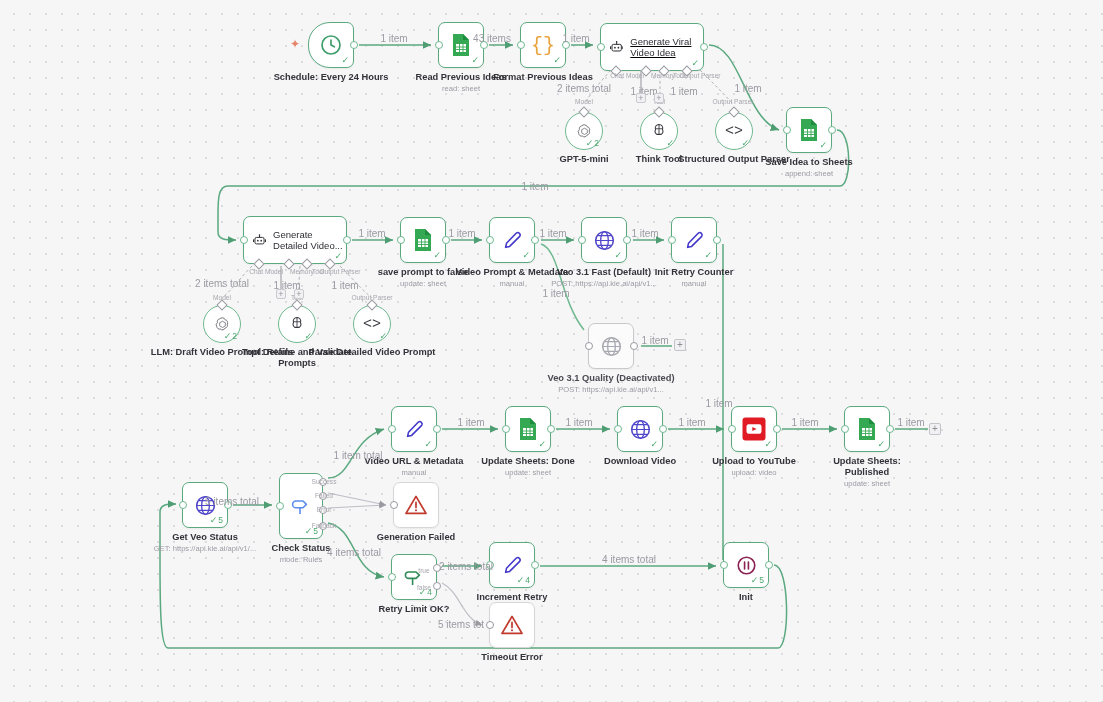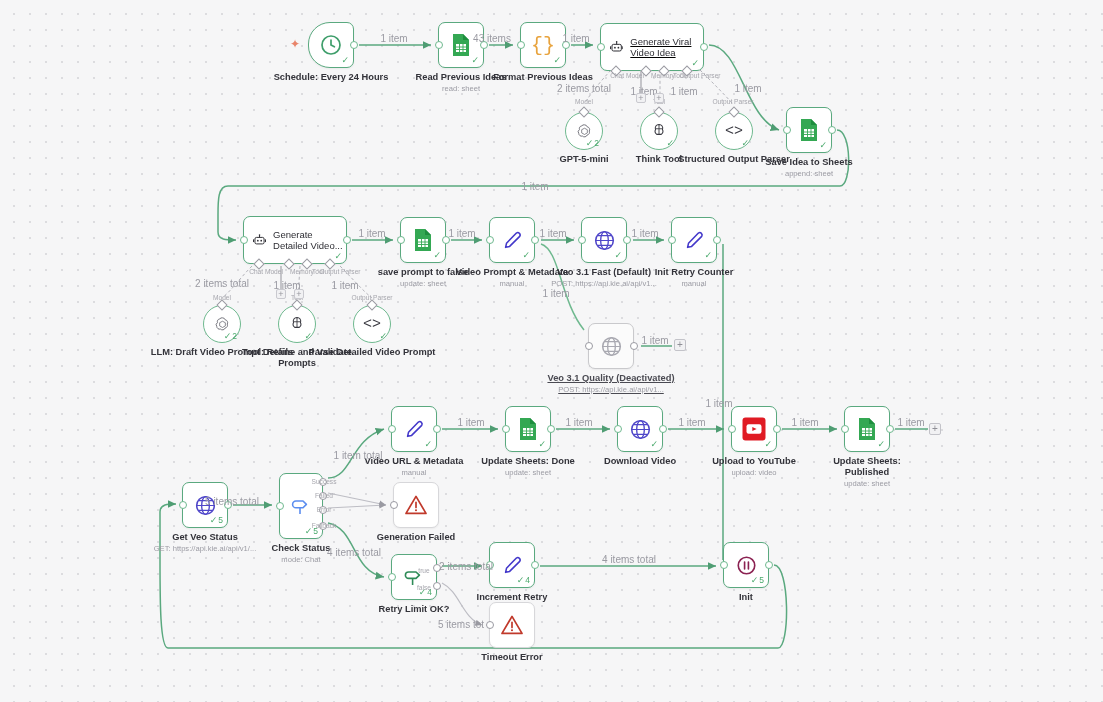--- a/index.html
+++ b/index.html
@@ -451,21 +451,21 @@
   <div class="node" style="left:588px; top:323px;">
     <div class="nbox sq deact">
       <svg class="icon" width="23" height="23" viewBox="0 0 24 24">
         <circle cx="12" cy="12" r="9.2" fill="none" stroke="#a9a9b1" stroke-width="1.6"></circle>
         <ellipse cx="12" cy="12" rx="4" ry="9.2" fill="none" stroke="#a9a9b1" stroke-width="1.4"></ellipse>
         <path d="M3 12 h18 M4.6 7 h14.8 M4.6 17 h14.8" stroke="#a9a9b1" stroke-width="1.3"></path>
       </svg>
       <span class="port in"></span>
       <span class="port out"></span>
     </div>
-    <div class="lab deact" style="width:130px;text-decoration:underline;">
+    <div class="lab deact" style="width:130px;">
       <span>Veo 3.1 Quality (Deactivated)</span>
       <span class="sub">POST: https://api.kie.ai/api/v1...</span>
     </div>
   </div>
 
   <div class="node" style="left:391px; top:406px;">
     <div class="nbox sq">
       <svg class="icon" width="22" height="22" viewBox="0 0 24 24">
         <path d="M16.8 4.4 a2.6 2.6 0 0 1 3.6 3.6 L9.4 19 L5 20 L6 15.6 z" fill="none" stroke="#4338ca" stroke-width="1.7" stroke-linejoin="round"></path>
       </svg>
@@ -571,21 +571,21 @@
       </svg>
       <span class="chk">✓<span class="cnum">5</span></span>
       <span class="port in green" style="top:50%;"></span>
       <span class="port" style="top:8px;right:-4.5px;"></span>
       <span class="port" style="top:22px;right:-4.5px;"></span>
       <span class="port" style="top:36px;right:-4.5px;"></span>
       <span class="port" style="top:52px;right:-4.5px;"></span>
     </div>
     <div class="lab">
       <span>Check Status</span>
-      <span class="sub">mode: Chat</span>
+      <span class="sub">mode: Rules</span>
     </div>
   </div>
 
   <div class="node" style="left:393px; top:482px;">
     <div class="nbox sq plain">
       <svg class="icon" width="24" height="22" viewBox="0 0 24 22">
         <path d="M12 2.4 L22 19.4 H2 z" fill="none" stroke="#c0392b" stroke-width="1.7" stroke-linejoin="round"></path>
         <path d="M12 8.4 V13.4" stroke="#c0392b" stroke-width="1.7" stroke-linecap="round"></path>
         <circle cx="12" cy="16.2" r="1.05" fill="#c0392b"></circle>
       </svg>

